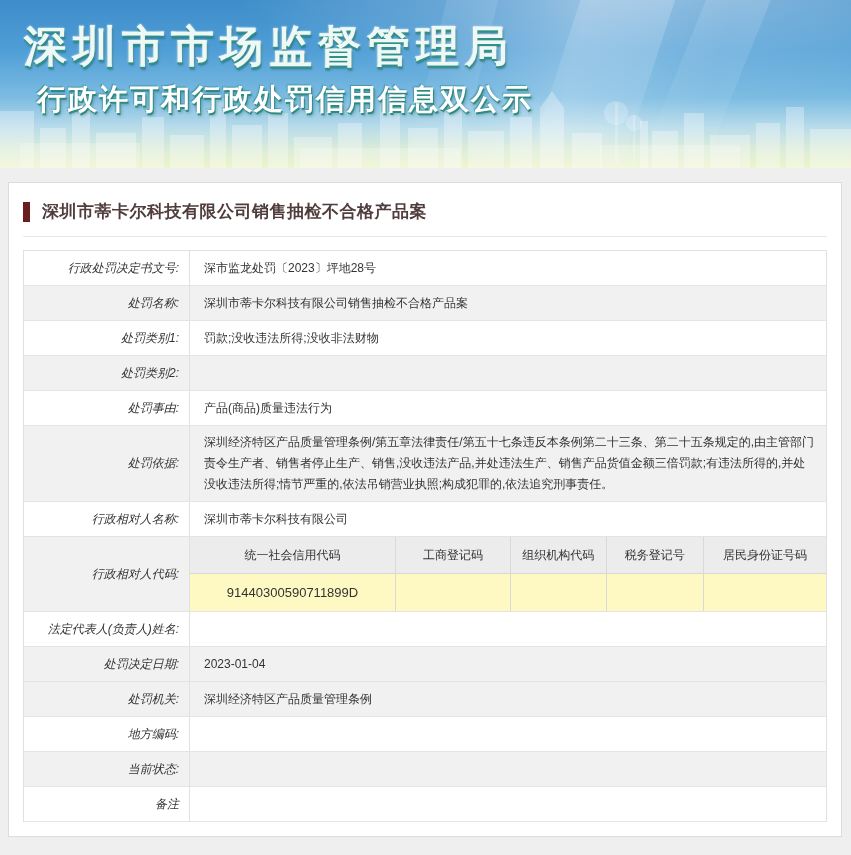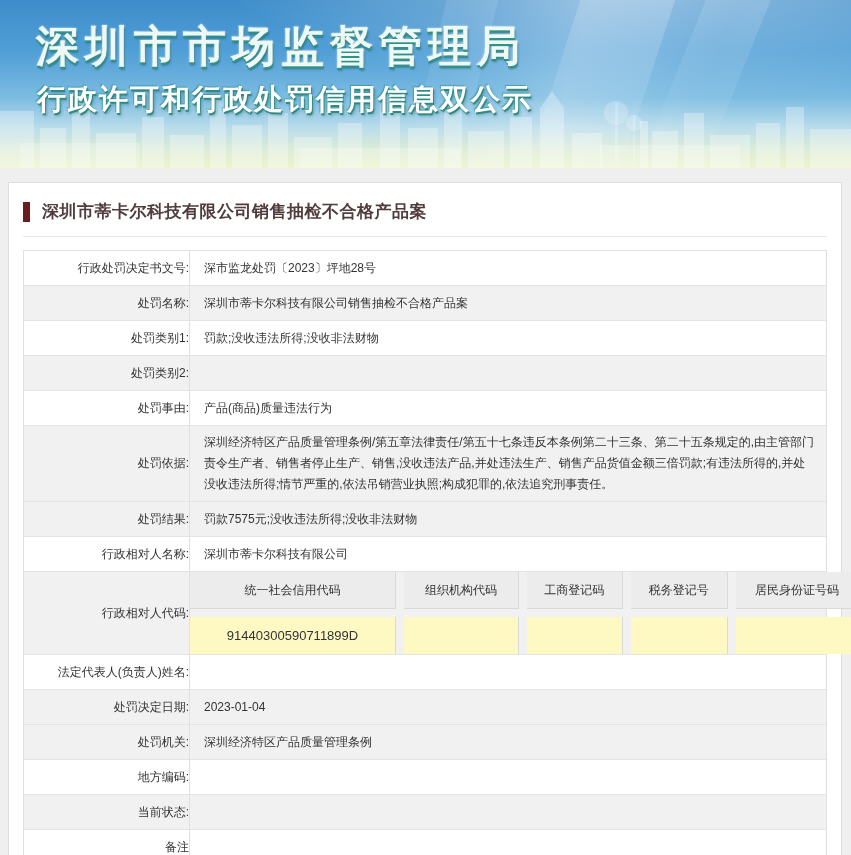--- a/index.html
+++ b/index.html
@@ -20,21 +20,21 @@
   .banner .ray{
     position:absolute;top:-60px;width:90px;height:260px;
     background:linear-gradient(180deg,rgba(255,255,255,.35),rgba(255,255,255,0));
     transform:rotate(18deg);
   }
   .banner .ray.r1{left:560px;opacity:.7;}
   .banner .ray.r2{left:680px;width:60px;opacity:.5;transform:rotate(22deg);}
   .banner .ray.r3{left:430px;width:50px;opacity:.4;transform:rotate(14deg);}
   .skyline{position:absolute;left:0;bottom:0;width:851px;height:95px;}
   .org-title{
-    position:absolute;left:36px;top:18px;
+    position:absolute;left:24px;top:18px;
     font-size:43px;font-weight:bold;letter-spacing:6px;
     color:#eef9f6;
     text-shadow:0 2px 0 #2f9188, 1px 3px 2px rgba(20,90,80,.55), 0 0 2px rgba(255,255,255,.9);
     white-space:nowrap;
   }
   .banner-subtitle{
     position:absolute;left:37px;top:80px;
     font-size:29px;font-weight:bold;letter-spacing:2px;
     color:#ffffff;
     text-shadow:1px 2px 0 #2e8b84, -1px -1px 1px rgba(46,139,132,.65), 2px 3px 3px rgba(20,90,80,.35);
@@ -76,31 +76,31 @@
   }
   .row{
     display:flex;align-items:stretch;
     border-bottom:1px solid #e4e4e4;
     background:#ffffff;min-height:34px;
   }
   .row.shaded{background:#f1f1f1;}
   .cell{display:flex;align-items:center;font-size:12px;color:#333;}
   .cell.label{
     flex:0 0 166px;justify-content:flex-end;text-align:left;
-    border-right:1px solid #e0e0e0;
+    padding-right:10px;border-right:1px solid #e0e0e0;
     box-sizing:border-box;
+    font-style:italic;
   }
   .cell.value{flex:1 1 auto;padding:6px 12px 6px 14px;line-height:21px;}
   .row.codes-row .cell.value{padding:0;align-items:stretch;}
   
   .codes-grid{
     display:grid;width:100%;
     grid-template-columns:32.4% 18.1% 15% 15.3% 19.2%;
     grid-auto-rows:37px;
-    gap:8px;
   }
   .codes-grid .hcell{
     background:#ececec;border-right:1px solid #d9d9d9;border-bottom:1px solid #d9d9d9;
     display:flex;align-items:center;justify-content:center;
     font-size:12px;color:#333;
   }
   .codes-grid .vcell{
     background:#fef9c3;border-right:1px solid #d9d9d9;
     display:flex;align-items:center;justify-content:center;
     font-size:13px;color:#333;
@@ -188,37 +188,33 @@
     <div class="row">
       <div class="cell label">处罚事由:</div>
       <div class="cell value">产品(商品)质量违法行为</div>
     </div>
 
     <div class="row shaded">
       <div class="cell label">处罚依据:</div>
       <div class="cell value">深圳经济特区产品质量管理条例/第五章法律责任/第五十七条违反本条例第二十三条、第二十五条规定的,由主管部门责令生产者、销售者停止生产、销售,没收违法产品,并处违法生产、销售产品货值金额三倍罚款;有违法所得的,并处没收违法所得;情节严重的,依法吊销营业执照;构成犯罪的,依法追究刑事责任。</div>
     </div>
 
-    <div class="row shaded">
-      <div class="cell label">处罚结果:</div>
-      <div class="cell value">罚款7575元;没收违法所得;没收非法财物</div>
-    </div>
 
     <div class="row">
       <div class="cell label">行政相对人名称:</div>
       <div class="cell value">深圳市蒂卡尔科技有限公司</div>
     </div>
 
     <div class="row shaded codes-row">
       <div class="cell label">行政相对人代码:</div>
       <div class="cell value">
         <div class="codes-grid">
           <div class="hcell">统一社会信用代码</div>
+          <div class="hcell">工商登记码</div>
           <div class="hcell">组织机构代码</div>
-          <div class="hcell">工商登记码</div>
           <div class="hcell">税务登记号</div>
           <div class="hcell">居民身份证号码</div>
           <div class="vcell">91440300590711899D</div>
           <div class="vcell"></div>
           <div class="vcell"></div>
           <div class="vcell"></div>
           <div class="vcell"></div>
         </div>
       </div>
     </div>

